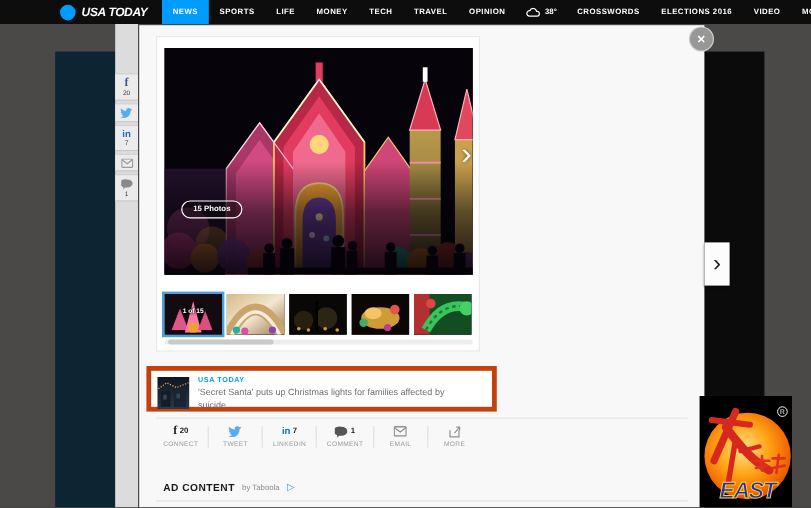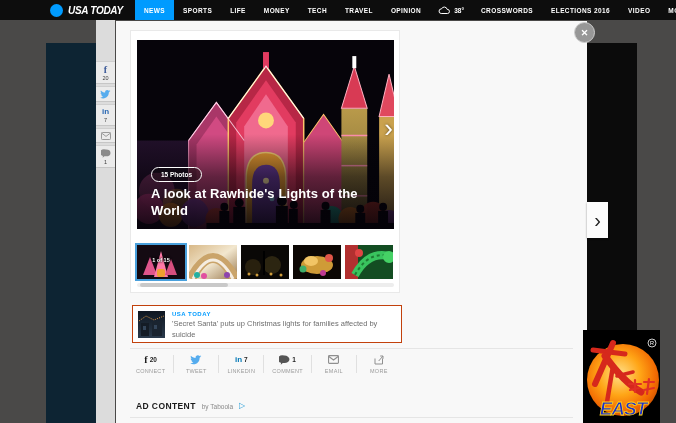--- a/index.html
+++ b/index.html
@@ -50,22 +50,22 @@
 
   .thumbs { position:absolute; left:6px; top:214px; display:flex; gap:4px; }
   .thumb { position:relative; width:48px; height:34px; overflow:hidden; cursor:pointer; background:#111; }
   .thumb svg { position:absolute; left:0; top:0; width:100%; height:100%; }
   .thumb.selected { outline:2px solid #49a0dc; outline-offset:0; }
   .thumb-label { position:absolute; left:0; right:0; top:12px; text-align:center; color:#fff;
                  font-size:5.5px; font-weight:700; text-shadow:0 0 2px #000, 0 0 3px #000; }
   .thumb-scrollbar { position:absolute; left:6px; top:252px; width:257px; height:4px; background:#ededed; border-radius:2px; }
   .thumb-scroll-handle { position:absolute; left:3px; top:0; width:88px; height:4px; background:#c9c9c9; border-radius:2px; cursor:pointer; }
 
-  .related-box { position:absolute; left:16px; top:284px; width:270px; height:38px; background:#fff;
-                 border:1px solid #c2410c; cursor:pointer; }
+  .related-box { position:absolute; left:6px; top:284px; width:292px; height:38px; background:#fff;
+                 border:4px solid #c2410c; cursor:pointer; }
   .related-thumb { position:absolute; left:5px; top:5px; width:27px; height:27px; overflow:hidden; }
   .related-thumb svg { width:100%; height:100%; }
   .related-text { position:absolute; left:39px; top:5px; width:228px; }
   .related-source { color:#009bff; font-size:6px; font-weight:700; letter-spacing:.5px; }
   .related-headline { color:#6e6e6e; font-size:7.5px; line-height:1.45; margin-top:2px; }
 
   .divider { position:absolute; left:14px; width:443px; height:1px; background:#e5e5e5; }
 
   .share-row { position:absolute; left:20px; top:333px; display:flex; align-items:flex-start; }
   .share-item { display:flex; flex-direction:column; align-items:center; cursor:pointer; min-width:28px; }
@@ -215,21 +215,20 @@
             <circle cx="190" cy="165" r="4"></circle>
               <rect x="185" y="169" width="10" height="19"></rect>
             <circle cx="225" cy="168" r="4"></circle>
               <rect x="220" y="172" width="10" height="16"></rect>
             <circle cx="248" cy="166" r="4"></circle>
               <rect x="243" y="170" width="10" height="18"></rect>
           </g>
         </svg>
         <div class="hero-grad"></div>
         <span class="photos-badge">15 Photos</span>
-        <div class="hero-title">A look at Rawhide's Lights of the World</div>
         <span class="hero-next">›</span>
       </div>
 
       <div class="thumbs">
         <div class="thumb selected">
           <svg viewBox="0 0 48 34" preserveAspectRatio="none">
             <rect width="48" height="34" fill="#140a12"></rect>
             <polygon points="6,30 13,12 20,30" fill="#e0558c"></polygon>
             <polygon points="17,32 24,6 31,32" fill="#ff7aa8"></polygon>
             <polygon points="28,30 34,14 40,30" fill="#d94f7f"></polygon>

